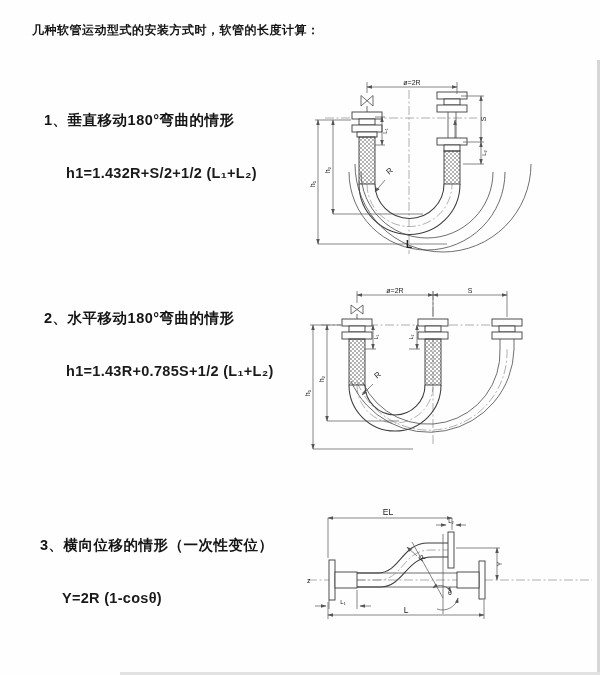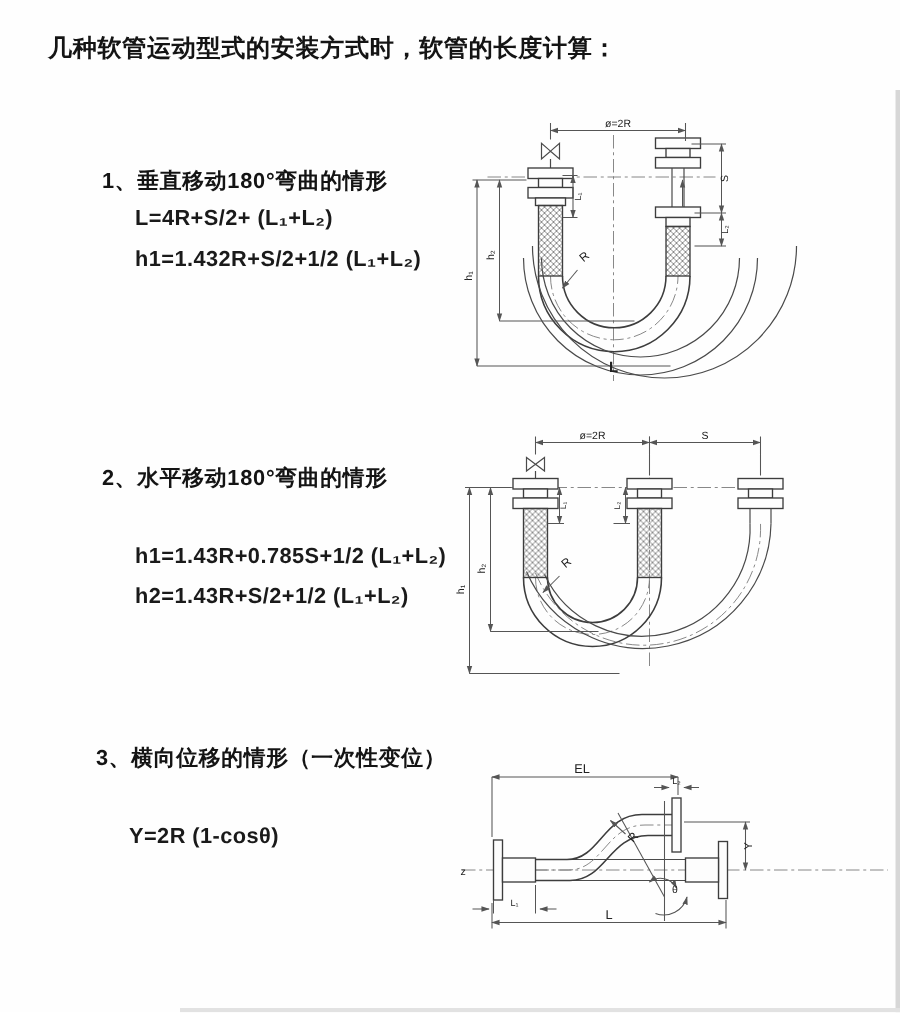--- a/index.html
+++ b/index.html
@@ -3,24 +3,24 @@
 <meta charset="utf-8">
 <style>
   html,body{margin:0;padding:0;background:#ffffff;}
   .page{
     position:relative;width:600px;height:675px;background:#fefefe;
     font-family:"Liberation Sans",sans-serif;color:#141414;overflow:hidden;
   }
   .edge-right{position:absolute;right:0;top:60px;width:3px;height:615px;background:#d7d7d7;}
   .edge-bottom{position:absolute;left:120px;bottom:0;width:480px;height:3px;background:#e2e2e2;}
   .title{
-    position:absolute;left:32px;top:22px;font-size:16px;font-weight:bold;
+    position:absolute;left:32px;top:22px;font-size:12px;font-weight:bold;
     letter-spacing:0.5px;white-space:nowrap;
   }
-  .section{position:absolute;white-space:nowrap;margin-left:24px;}
+  .section{position:absolute;white-space:nowrap;}
   .sec-heading{font-size:14.5px;font-weight:bold;letter-spacing:0.5px;}
   .formula{
     position:absolute;left:22px;font-size:14.5px;font-weight:bold;color:#1a1a1a;
     letter-spacing:0.3px;white-space:nowrap;
   }
   .f1{top:27px;} .f2{top:54px;} .f3{top:81px;}
   svg{position:absolute;overflow:visible;}
   svg text{font-family:"Liberation Sans",sans-serif;fill:#222;}
   .dim{stroke:#555;stroke-width:0.7;fill:none;}
   .cl{stroke:#7a7a7a;stroke-width:0.6;fill:none;stroke-dasharray:9 2.5 2 2.5;}
@@ -30,31 +30,29 @@
 </style>
 </head>
 <body>
 
 <div class="page">
 
   <div class="title">几种软管运动型式的安装方式时，软管的长度计算：</div>
 
   <div class="section" style="left:44px;top:111px;">
     <div class="sec-heading">1、垂直移动180°弯曲的情形</div>
-    <div class="formula f1">L=4R+S/2+ (L₁+L₂)</div>
     <div class="formula f2">h1=1.432R+S/2+1/2 (L₁+L₂)</div>
   </div>
 
   <div class="section" style="left:44px;top:309px;">
     <div class="sec-heading">2、水平移动180°弯曲的情形</div>
     <div class="formula f2">h1=1.43R+0.785S+1/2 (L₁+L₂)</div>
-    <div class="formula f3">h2=1.43R+S/2+1/2 (L₁+L₂)</div>
   </div>
 
-  <div class="section" style="left:40px;top:496px;">
+  <div class="section" style="left:40px;top:536px;">
     <div class="sec-heading">3、横向位移的情形（一次性变位）</div>
     <div class="formula f2">Y=2R (1-cosθ)</div>
   </div>
 
   <svg style="left:305px;top:72px;" width="285" height="185" viewBox="0 0 285 185">
     <defs>
       <marker id="arr1" viewBox="0 0 10 10" refX="9" refY="5" markerWidth="8" markerHeight="8" orient="auto-start-reverse">
         <path d="M0,1.8 L10,5 L0,8.2 Z" fill="#555"></path>
       </marker>
       <pattern id="braid1" width="4" height="4" patternUnits="userSpaceOnUse">

